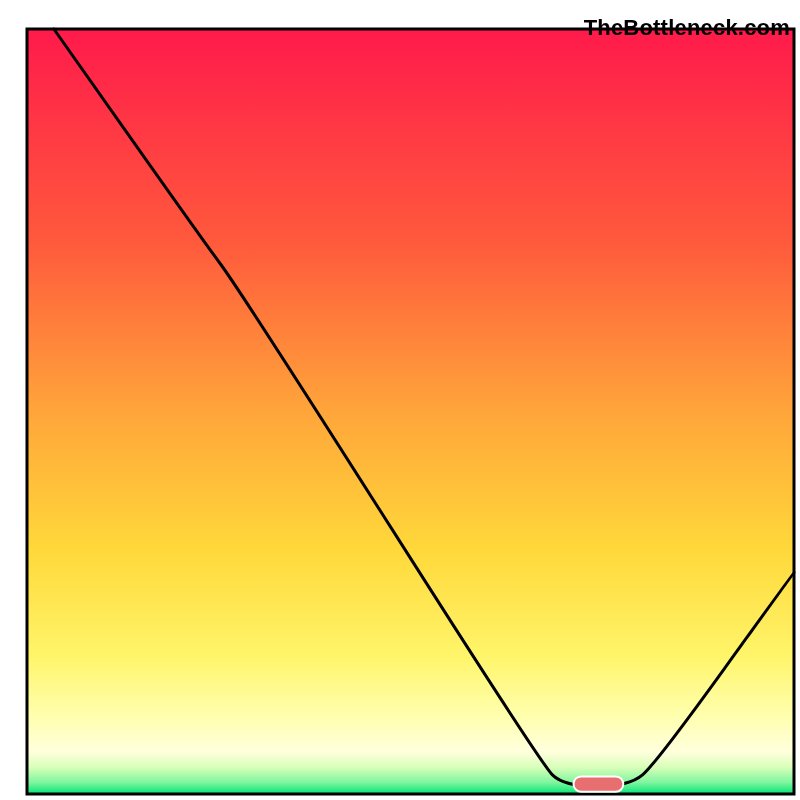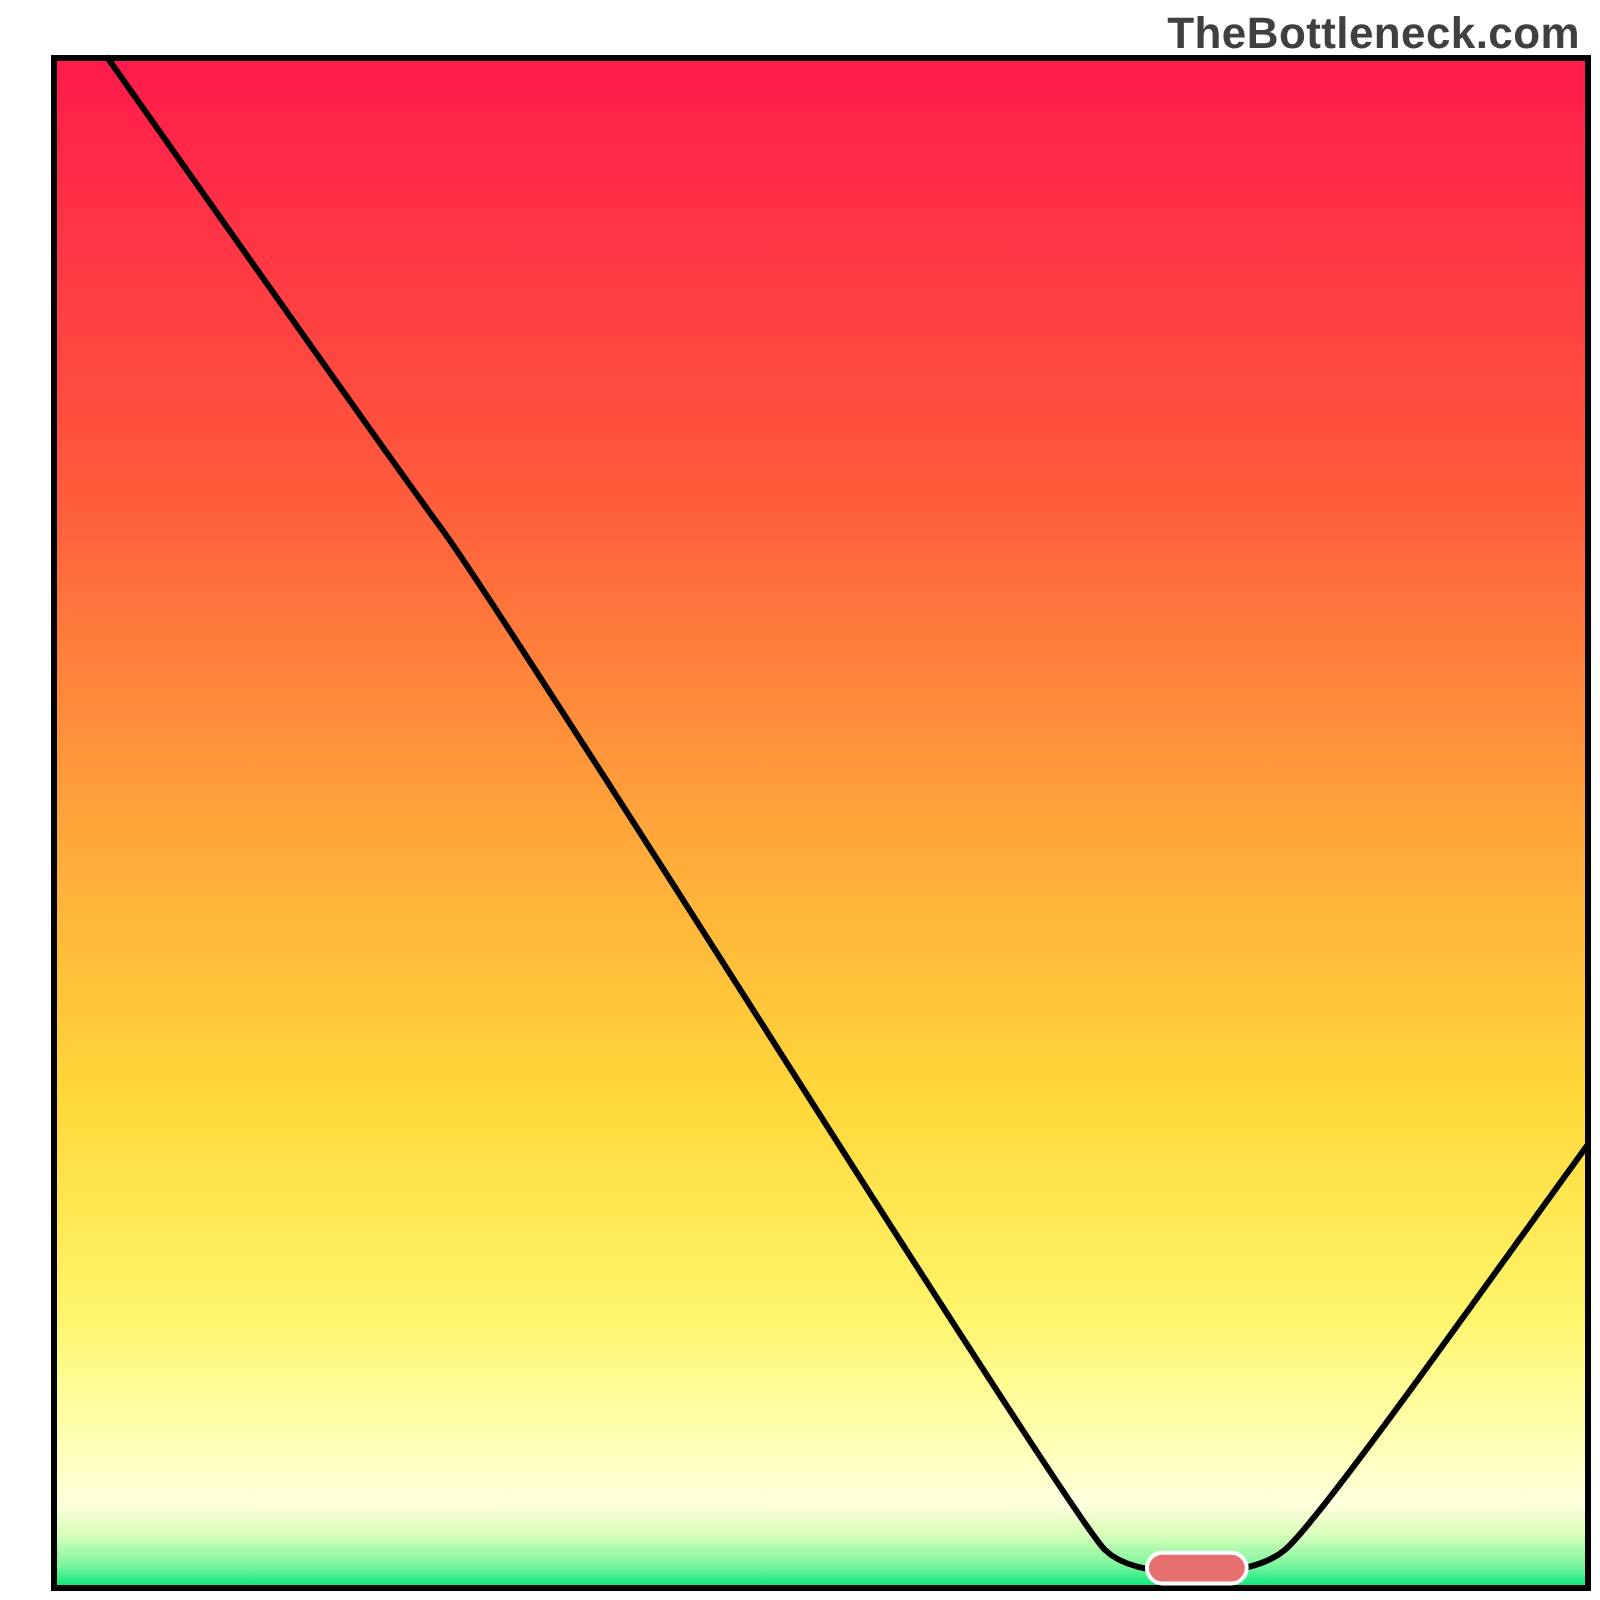--- a/index.html
+++ b/index.html
@@ -11,25 +11,25 @@
     font-family: Arial, Helvetica, sans-serif;
     overflow: hidden;
   }
   .stage {
     position: relative;
     width: 800px;
     height: 800px;
   }
   .watermark {
     position: absolute;
-    top: 4px;
+    top: 15px;
     right: 10px;
     font-size: 22px;
     font-weight: 600;
-    color: #404040;
+    color: #000000;
     letter-spacing: 0.2px;
     user-select: none;
   }
   svg {
     display: block;
   }
 </style>
 </head>
 <body>
 

